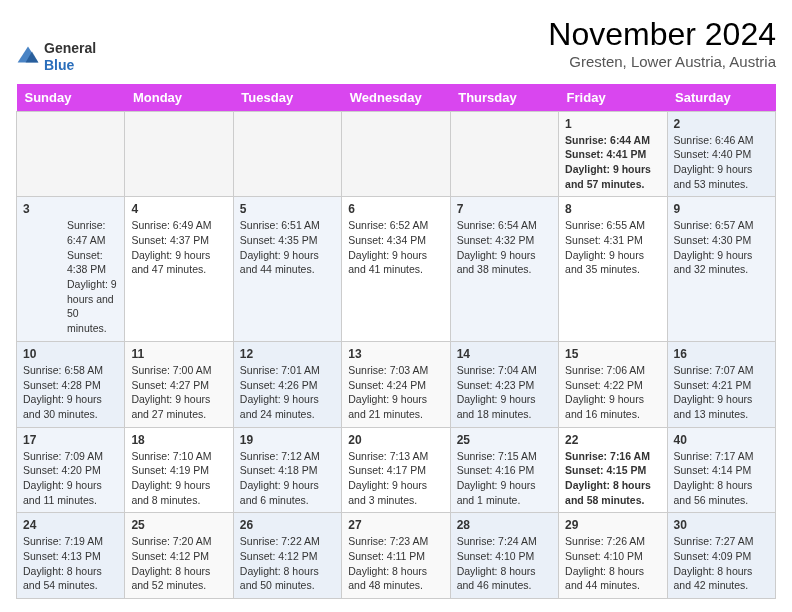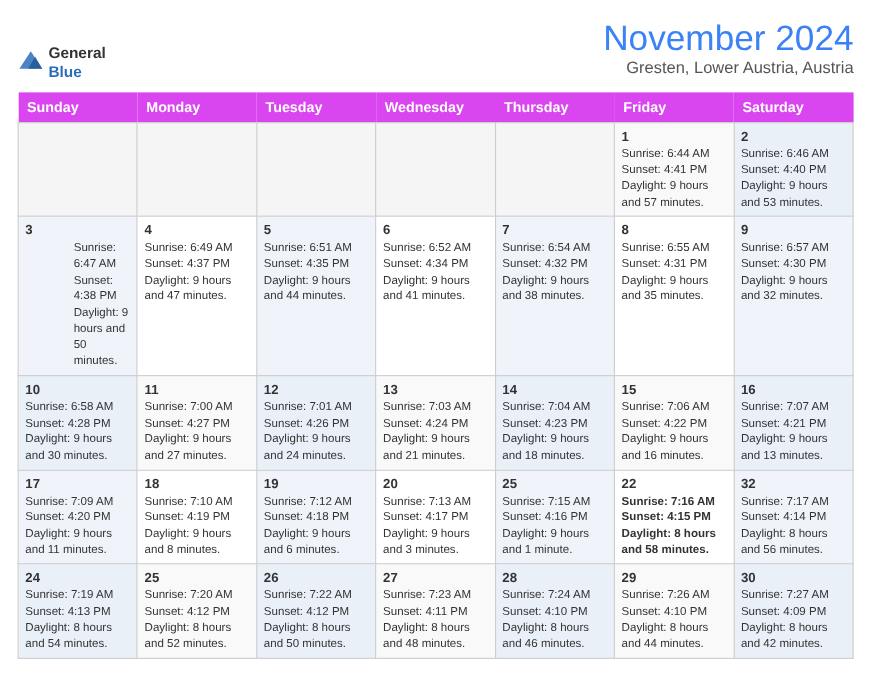--- a/index.html
+++ b/index.html
@@ -35,21 +35,21 @@
     .logo-icon {
       width: 24px;
       height: 24px;
     }
     .title-block {
       text-align: right;
     }
     .month-title {
       font-size: 32px;
       font-weight: normal;
-      color: #3b82f6;
+      color: #000000;
       text-align: right;
     }
     .location-subtitle {
       font-size: 15px;
       color: #555;
     }
     table {
       width: 100%;
       border-collapse: collapse;
     }
@@ -129,21 +129,21 @@
   </thead>
   <tbody id="calendar-body">
   <tr>
         <td class="empty-cell"></td>
         <td class="empty-cell"></td>
         <td class="empty-cell"></td>
         <td class="empty-cell"></td>
         <td class="empty-cell"></td>
         <td>
           <span class="day-num">1</span>
-          <div class="day-info" style="white-space: pre-line;">Sunrise: 6:44 AM
+          <div class="day-info" style="white-space: pre-line; font-weight: bold;">Sunrise: 6:44 AM
 Sunset: 4:41 PM
 Daylight: 9 hours and 57 minutes.</div>
         </td>
         <td>
           <span class="day-num">2</span>
           <div class="day-info" style="white-space: pre-line;">Sunrise: 6:46 AM
 Sunset: 4:40 PM
 Daylight: 9 hours and 53 minutes.</div>
         </td>
       </tr>
@@ -266,21 +266,21 @@
 Sunset: 4:16 PM
 Daylight: 9 hours and 1 minute.</div>
         </td>
         <td>
           <span class="day-num">22</span>
           <div class="day-info" style="white-space: pre-line; font-weight: bold;">Sunrise: 7:16 AM
 Sunset: 4:15 PM
 Daylight: 8 hours and 58 minutes.</div>
         </td>
         <td>
-          <span class="day-num">32</span>
+          <span class="day-num">40</span>
           <div class="day-info" style="white-space: pre-line;">Sunrise: 7:17 AM
 Sunset: 4:14 PM
 Daylight: 8 hours and 56 minutes.</div>
         </td>
       </tr>
       <tr>
         <td>
           <span class="day-num">24</span>
           <div class="day-info" style="white-space: pre-line;">Sunrise: 7:19 AM
 Sunset: 4:13 PM

